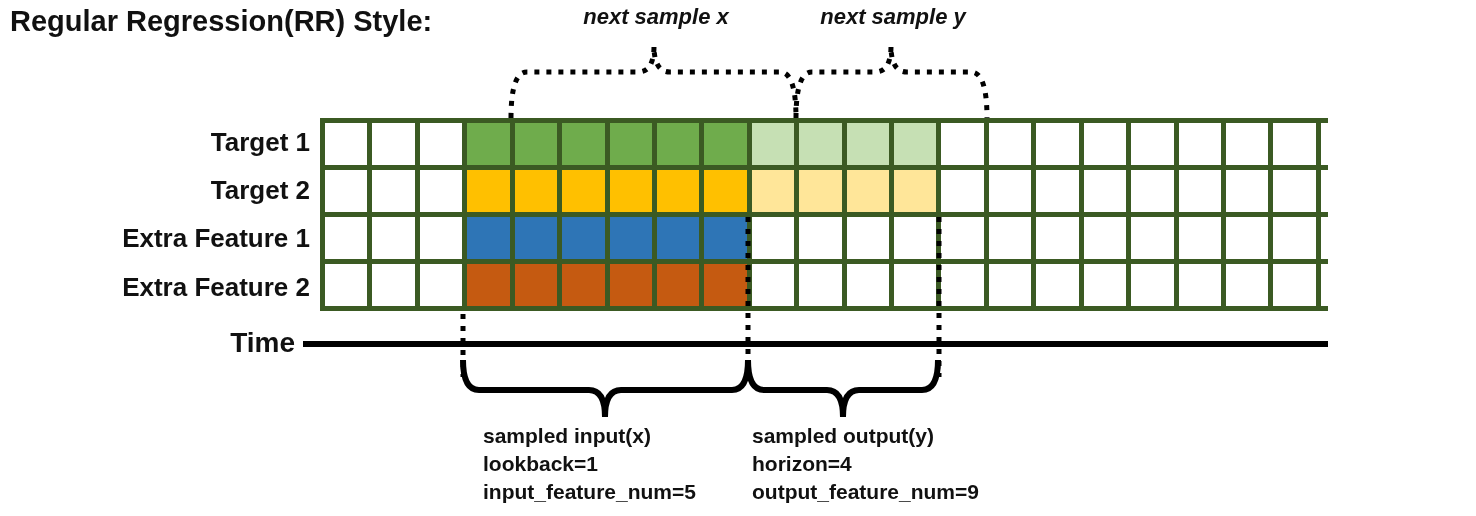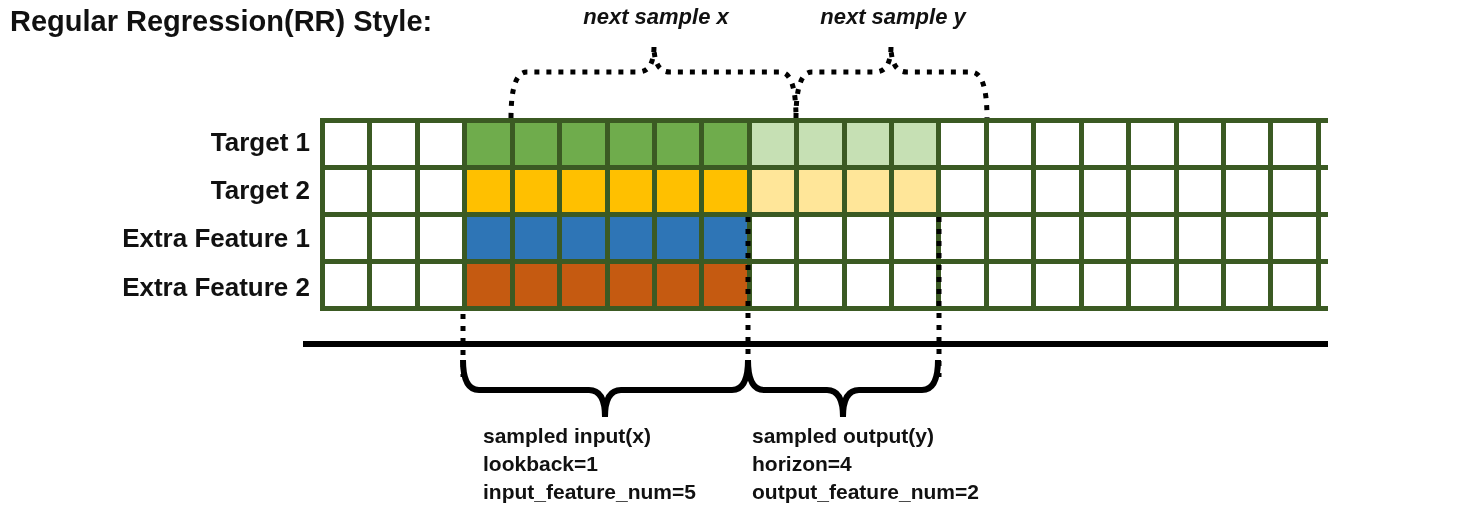--- a/index.html
+++ b/index.html
@@ -169,26 +169,27 @@
     <polygon points="1435,331 1464,344 1435,357" fill="#000"></polygon>
 
     <path d="M 463 360 Q 463 390 479 390 L 589 390 Q 605 390 605 417 Q 605 390 621 390 L 732 390 Q 748 390 748 360" fill="none" stroke="#000" stroke-width="6"></path>
 
     <path d="M 748 360 Q 748 390 764 390 L 827 390 Q 843 390 843 417 Q 843 390 859 390 L 922 390 Q 938 390 938 360" fill="none" stroke="#000" stroke-width="6"></path>
   </svg>
 
   <div class="annot-italic" style="left:893px;">next sample y</div>
   <div class="annot-italic" style="left:656px;">next sample x</div>
 
+  <div class="time-label">Time</div>
 
   <div class="sample-block block-input">
     <div>sampled input(x)</div>
     <div>lookback=1</div>
     <div>input_feature_num=5</div>
   </div>
 
   <div class="sample-block block-output">
     <div>sampled output(y)</div>
     <div>horizon=4</div>
-    <div>output_feature_num=2</div>
+    <div>output_feature_num=9</div>
   </div>
 
 </div>
 
 </body></html>

